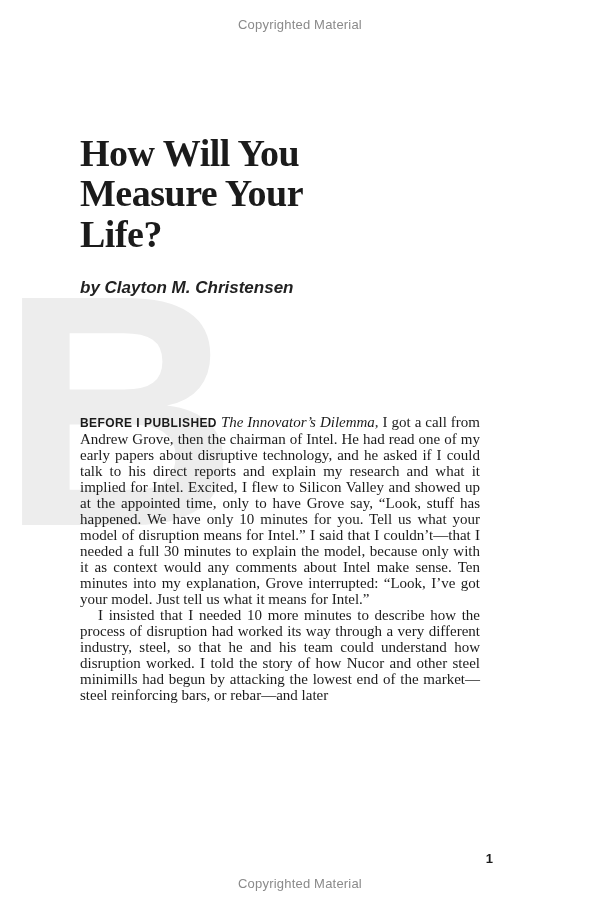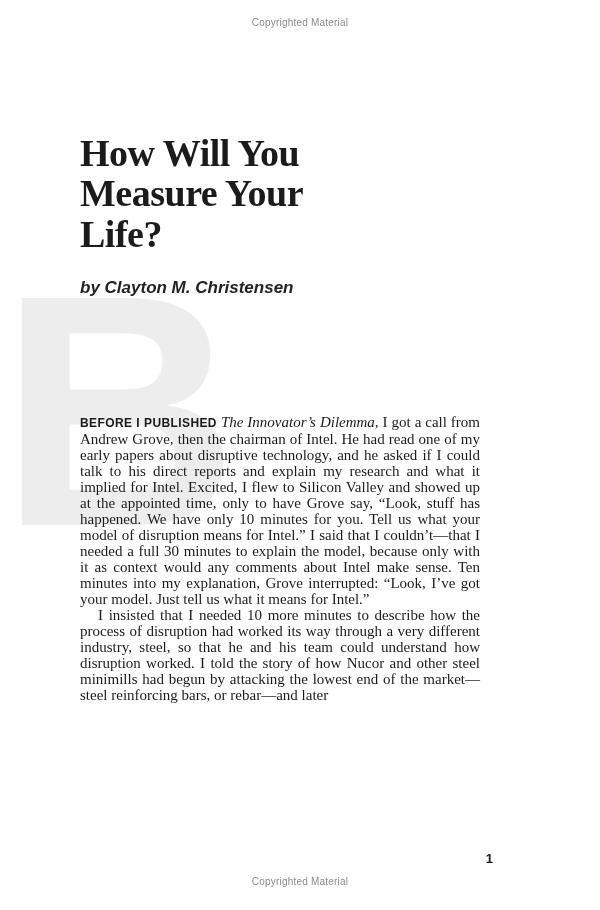--- a/index.html
+++ b/index.html
@@ -14,21 +14,21 @@
     background: #ffffff;
     overflow: hidden;
     font-family: "Liberation Serif", serif;
   }
   .copyright {
     position: absolute;
     left: 0;
     right: 0;
     text-align: center;
     font-family: "Liberation Sans", sans-serif;
-    font-size: 10px;
+    font-size: 13px;
     color: #8a8a8a;
     letter-spacing: 0.2px;
   }
   .copyright.top { top: 17px; }
   .copyright.bottom { top: 876px; }
 
   .watermark {
     position: absolute;
     left: 0px;
     top: 246px;

